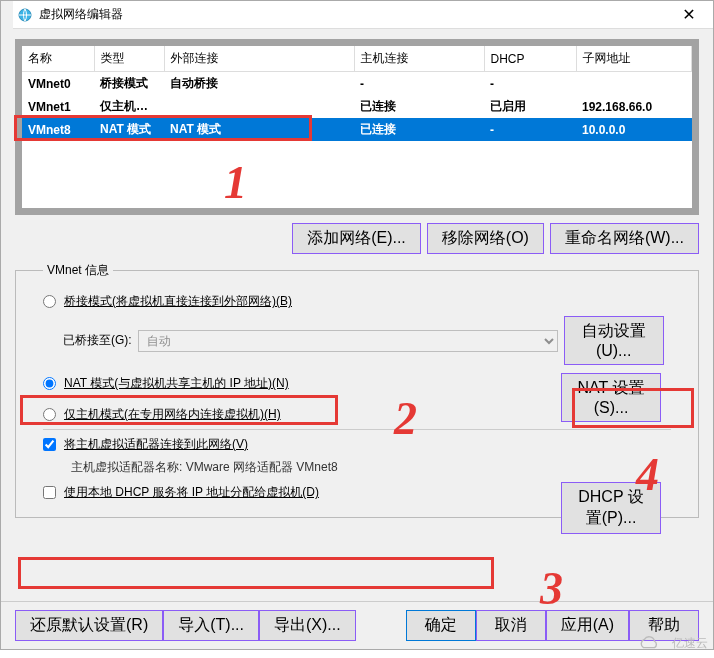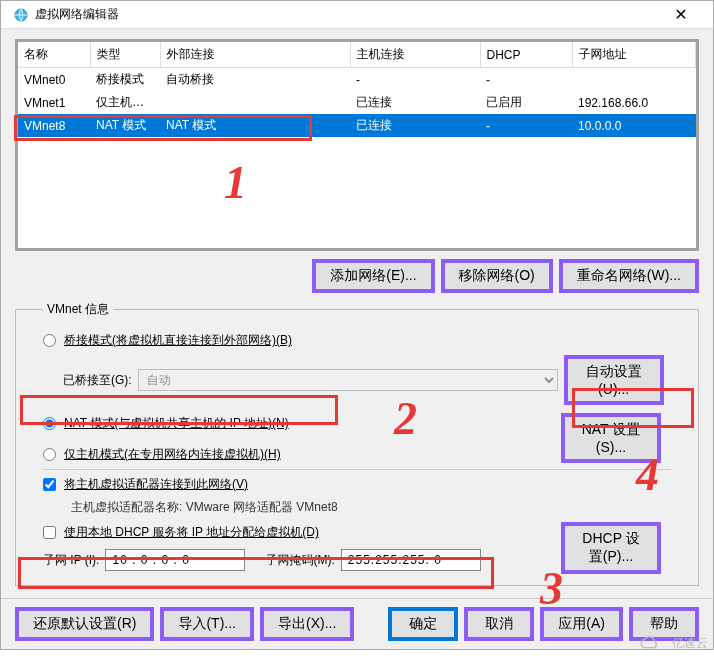--- a/index.html
+++ b/index.html
@@ -1,41 +1,41 @@
 <!DOCTYPE html>
 <html><head>
   <meta charset="utf-8">
   <style>
     * { margin: 0; padding: 0; box-sizing: border-box; font-family: "Segoe UI", "Microsoft YaHei", sans-serif; font-size: 12px; }
     body { background: #fff; width: 714px; height: 658px; position: relative; }
     .window { width: 714px; height: 650px; border: 1px solid #aaa; background: #f0f0f0; display: flex; flex-direction: column; }
-    .titlebar { background: #fff; height: 28px; display: flex; align-items: center; padding: 0 12px; border-bottom: 1px solid #ddd; }
+    .titlebar { background: #fff; height: 28px; display: flex; align-items: center; padding: 0 4px; border-bottom: 1px solid #ddd; margin-left: 12px; }
     .titlebar .icon { width: 16px; height: 16px; margin-right: 6px; display: flex; align-items: center; justify-content: center; }
     .titlebar .title { flex: 1; }
     .titlebar .close { width: 40px; text-align: center; font-size: 16px; }
     .content { flex: 1; padding: 10px 14px; display: flex; flex-direction: column; }
-    .tablewrap { border: 3px solid #a3a3a3; background: #fff; height: 212px; overflow: hidden; }
+    .tablewrap { border: 7px solid #a3a3a3; background: #fff; height: 176px; overflow: hidden; }
     table { width: 100%; border-collapse: collapse; }
     th { text-align: left; font-weight: normal; padding: 4px 6px; border-right: 1px solid #ddd; background: #fff; border-bottom: 1px solid #ddd; }
-    td { padding: 3px 6px; }
+    td { padding: 3px 6px; font-weight: bold; }
     tr.sel td { background: #0078d7; color: #fff; }
     .btnrow { display: flex; justify-content: flex-end; gap: 6px; margin: 8px 0; }
-    button, .btn { background: #e1e1e1; border: 4px solid #8b5cf6; padding: 4px 14px; cursor: pointer; font-size: 14px; min-width: 90px; }
+    button, .btn { background: #e1e1e1; border: 1px solid #8b5cf6; padding: 4px 14px; cursor: pointer; font-size: 16px; min-width: 90px; }
     button:disabled, .btn.disabled { color: #000000; }
     fieldset { border: 1px solid #bbb; padding: 8px 27px 10px; position: relative; }
     legend { padding: 0 4px; }
     .radio-row, .check-row { display: flex; align-items: center; margin: 6px 0; gap: 4px; text-decoration: underline; }
     .bridge-row { display: flex; align-items: center; margin: 4px 0 10px 20px; gap: 6px; }
     .bridge-row select { flex: 1; max-width: 420px; border: 1px solid #aaa; padding: 2px 4px; background: #f0f0f0; color: #666; }
     .side-btn { position: absolute; right: 10px; width: 100px; }
     .hr { border-top: 1px solid #ccc; margin: 6px 0; }
     .indent { margin-left: 28px; color: #333; }
     .subnet-row { display: flex; align-items: center; gap: 6px; margin: 8px 0 4px; }
     .subnet-row input { border: 1px solid #888; padding: 3px 6px; width: 140px; font-family: inherit; letter-spacing: 1px; }
-    .bottom-btns { display: flex; gap: 6px; justify-content: flex-start; padding: 8px 14px; border-top: 1px solid #ccc; background: #f0f0f0; }
+    .bottom-btns { display: flex; justify-content: flex-start; padding: 8px 14px; border-top: 1px solid #ccc; background: #f0f0f0; }
     .bottom-btns .spacer { flex: 1; }
     .bottom-btns button { min-width: 70px; }
     .watermark { position: absolute; right: 6px; bottom: 6px; color: #bbb; display: flex; align-items: center; gap: 12px; font-size: 13px; }
     .watermark svg { width: 22px; height: 16px; }
     
     .ann { position: absolute; pointer-events: none; }
     .annbox { position: absolute; border: 3px solid #e53935; pointer-events: none; }
     .handnum { font-family: "Comic Sans MS", cursive; font-size: 46px; color: #e53935; font-style: italic; font-weight: bold; }
     input[type=radio], input[type=checkbox] { margin-right: 4px; }
     .col-name{width:72px}.col-type{width:70px}.col-ext{width:190px}.col-host{width:130px}.col-dhcp{width:92px}
@@ -134,26 +134,20 @@
         <span>将主机虚拟适配器连接到此网络(V)</span>
       </div>
       <div class="indent">主机虚拟适配器名称: VMware 网络适配器 VMnet8</div>
 
       <div class="check-row" style="position:relative;margin-top:8px">
         <input type="checkbox" style="">
         <span>使用本地 DHCP 服务将 IP 地址分配给虚拟机(D)</span>
         <button disabled="" class="side-btn" style="top:-2px">DHCP 设置(P)...</button>
       </div>
 
-      <div class="subnet-row">
-        <span>子网 IP (I):</span>
-        <input type="text" value="10 . 0 . 0 . 0" style="">
-        <span style="margin-left:14px">子网掩码(M):</span>
-        <input type="text" value="255.255.255. 0" style="">
-      </div>
     </fieldset>
   </div>
 
   <div class="bottom-btns">
     <button>还原默认设置(R)</button>
     <button>导入(T)...</button>
     <button>导出(X)...</button>
     <div class="spacer"></div>
     <button style="border-color:#0078d7">确定</button>
     <button>取消</button>

